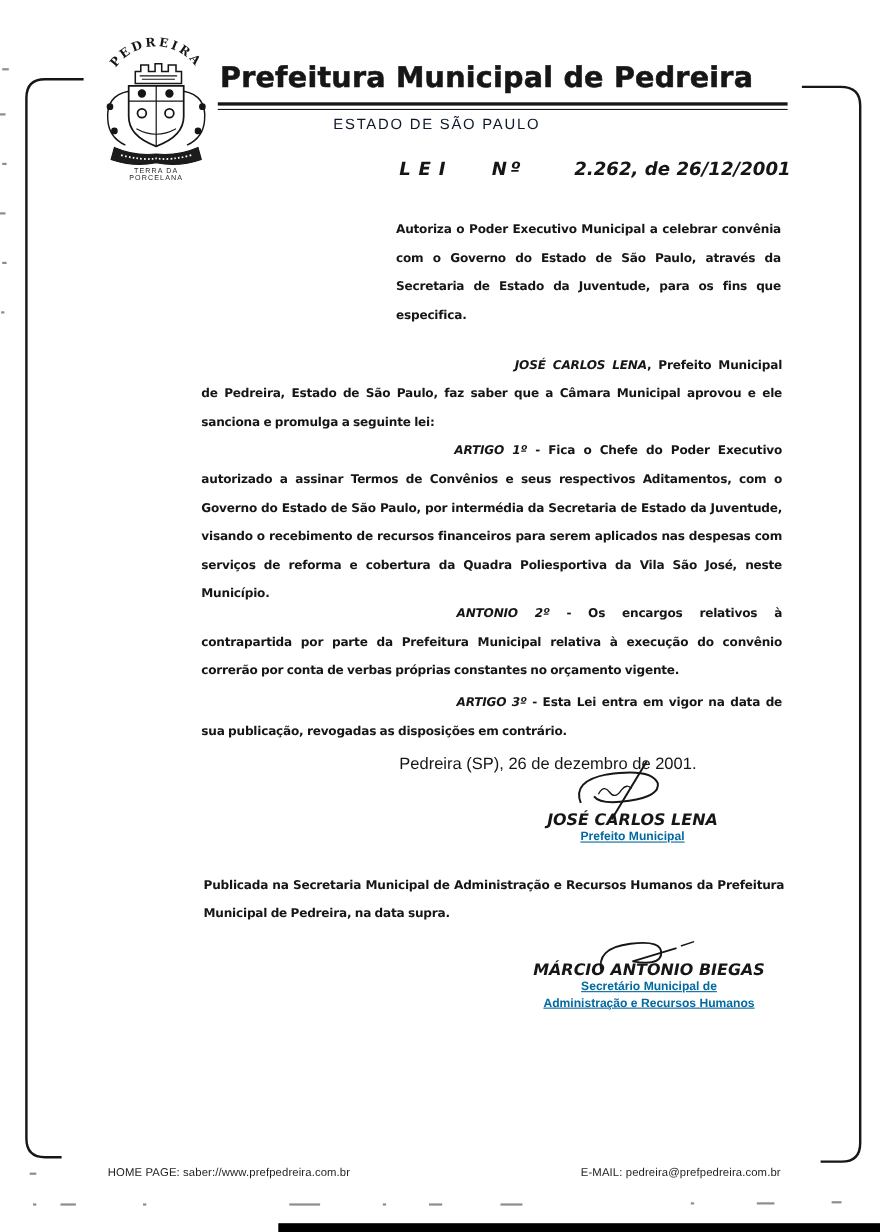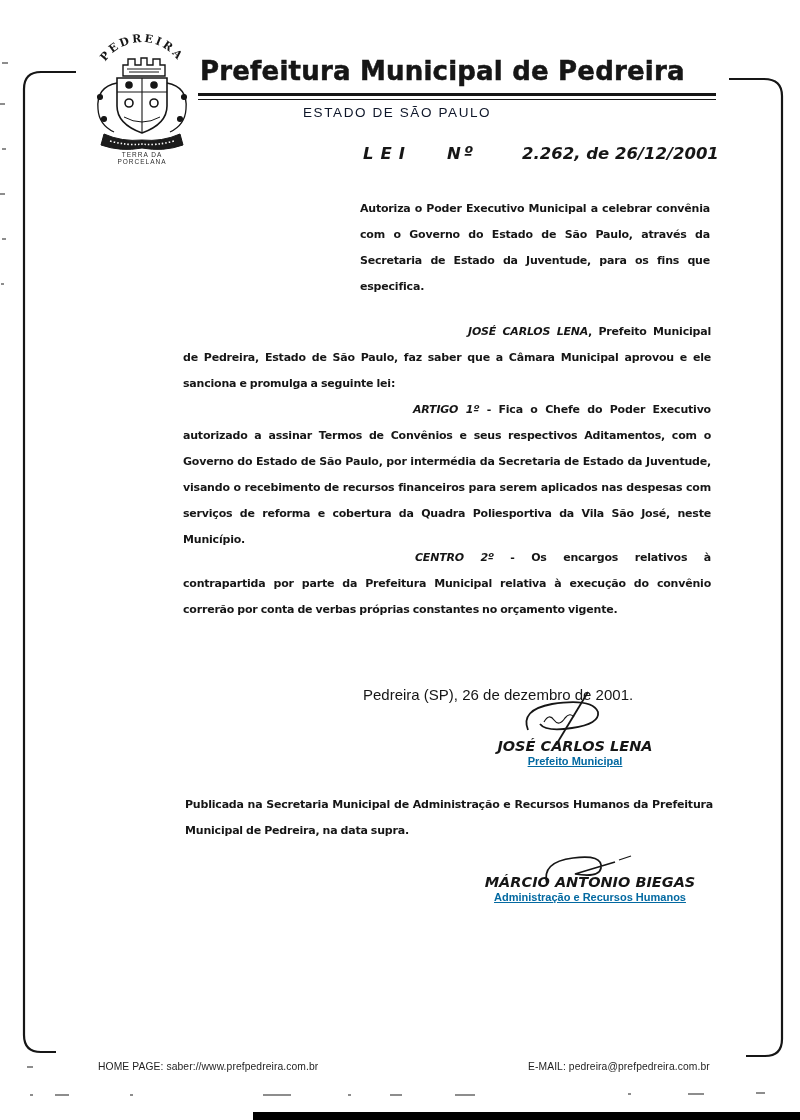--- a/index.html
+++ b/index.html
@@ -85,22 +85,23 @@
   <div class="abs law law-spaced" style="left:363px;top:144px;text-align:center;">LEI</div>
   <div class="abs law law-no" style="left:447px;top:144px;">Nº</div>
   <div class="abs law" style="left:522px;top:144px;">2.262, de 26/12/2001</div>
 
   <p class="abs bodytext" style="left:360px;top:196px;width:350px;">Autoriza o Poder Executivo Municipal a celebrar convênia com o Governo do Estado de São Paulo, através da Secretaria de Estado da Juventude, para os fins que especifica.</p>
 
   <p class="abs bodytext" style="left:183px;top:319px;width:528px;text-indent:285px;"><span class="signame-inline">JOSÉ CARLOS LENA</span><span>, Prefeito Municipal de Pedreira, Estado de São Paulo, faz saber que a Câmara Municipal aprovou e ele sanciona e promulga a seguinte lei:</span></p>
 
   <p class="abs bodytext" style="left:183px;top:397px;width:528px;text-indent:230px;"><span class="artlabel">ARTIGO 1º</span><span> - Fica o Chefe do Poder Executivo autorizado a assinar Termos de Convênios e seus respectivos Aditamentos, com o Governo do Estado de São Paulo, por intermédia da Secretaria de Estado da Juventude, visando o recebimento de recursos financeiros para serem aplicados nas despesas com serviços de reforma e cobertura da Quadra Poliesportiva da Vila São José, neste Município.</span></p>
 
-  <p class="abs bodytext" style="left:183px;top:545px;width:528px;text-indent:232px;"><span class="artlabel">CENTRO 2º</span><span> - Os encargos relativos à contrapartida por parte da Prefeitura Municipal relativa à execução do convênio correrão por conta de verbas próprias constantes no orçamento vigente.</span></p>
+  <p class="abs bodytext" style="left:183px;top:545px;width:528px;text-indent:232px;"><span class="artlabel">ANTONIO 2º</span><span> - Os encargos relativos à contrapartida por parte da Prefeitura Municipal relativa à execução do convênio correrão por conta de verbas próprias constantes no orçamento vigente.</span></p>
 
+  <p class="abs bodytext" style="left:183px;top:626px;width:528px;text-indent:232px;"><span class="artlabel">ARTIGO 3º</span><span> - Esta Lei entra em vigor na data de sua publicação, revogadas as disposições em contrário.</span></p>
 
   <div class="abs plain" style="left:363px;top:686px;">Pedreira (SP), 26 de dezembro de 2001.</div>
 
   <svg class="abs" style="left:500px;top:688px;" width="120" height="60" viewBox="0 0 120 60" fill="none" stroke="#161616" stroke-width="1.8">
     <path d="M 88 4 L 56 57"></path>
     <path d="M 28 42 Q 20 22 52 16 Q 92 10 98 24 Q 100 36 72 40 Q 46 44 40 36"></path>
     <path d="M 44 34 q 5 -9 10 -2 q 5 7 11 -2 q 5 -6 9 -1" stroke-width="1.2"></path>
   </svg>
   <div class="abs sigblock" style="left:455px;top:738px;width:240px;">
     <div class="signame">JOSÉ CARLOS LENA</div>
@@ -108,20 +109,21 @@
   </div>
 
   <p class="abs bodytext" style="left:185px;top:792px;width:528px;">Publicada na Secretaria Municipal de Administração e Recursos Humanos da Prefeitura Municipal de Pedreira, na data supra.</p>
 
   <svg class="abs" style="left:535px;top:852px;" width="110" height="40" viewBox="0 0 110 40" fill="none" stroke="#161616" stroke-width="1.7">
     <path d="M 12 32 Q 6 10 38 6 Q 68 2 66 16 Q 64 26 40 22 L 80 10"></path>
     <path d="M 84 8 l 12 -4" stroke-width="1.3"></path>
   </svg>
   <div class="abs sigblock" style="left:470px;top:874px;width:240px;">
     <div class="signame">MÁRCIO ANTONIO BIEGAS</div>
+    <div class="sigrole">Secretário Municipal de</div>
     <div class="sigrole">Administração e Recursos Humanos</div>
   </div>
 
   <div class="abs footer" style="left:98px;top:1061px;"><span>HOME PAGE:</span>&nbsp;<span>saber://www.prefpedreira.com.br</span></div>
   <div class="abs footer" style="left:528px;top:1061px;"><span>E-MAIL:</span>&nbsp;<span>pedreira@prefpedreira.com.br</span></div>
 
   <div>
     <div class="noise" style="left:2px;top:62px;width:6px;height:2px;"></div>
     <div class="noise" style="left:0;top:103px;width:5px;height:2px;"></div>
     <div class="noise" style="left:2px;top:148px;width:4px;height:2px;"></div>

